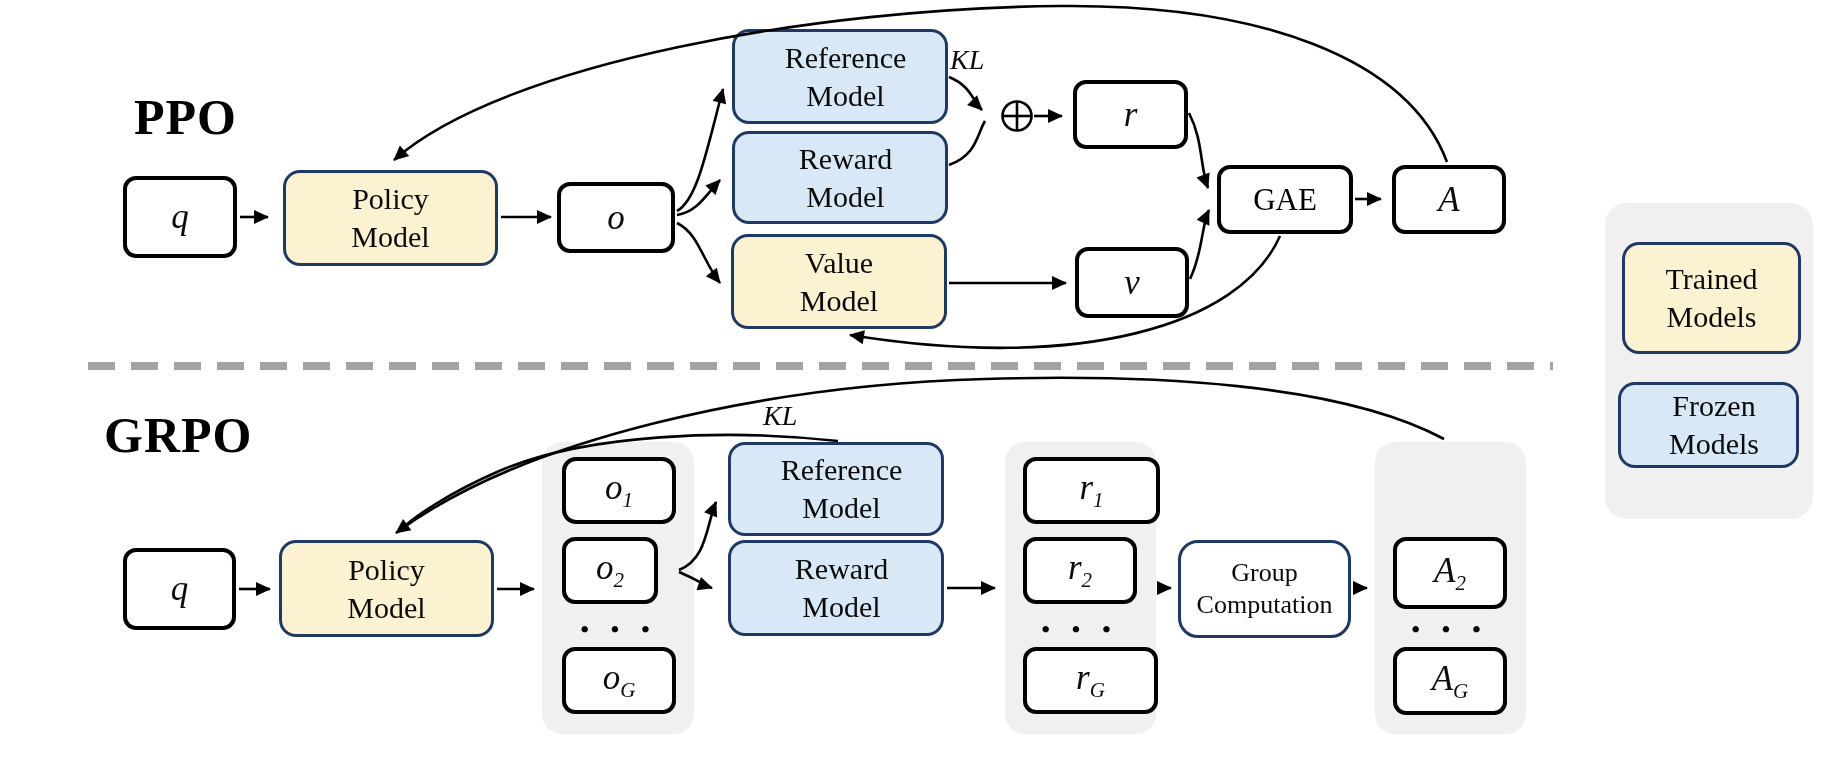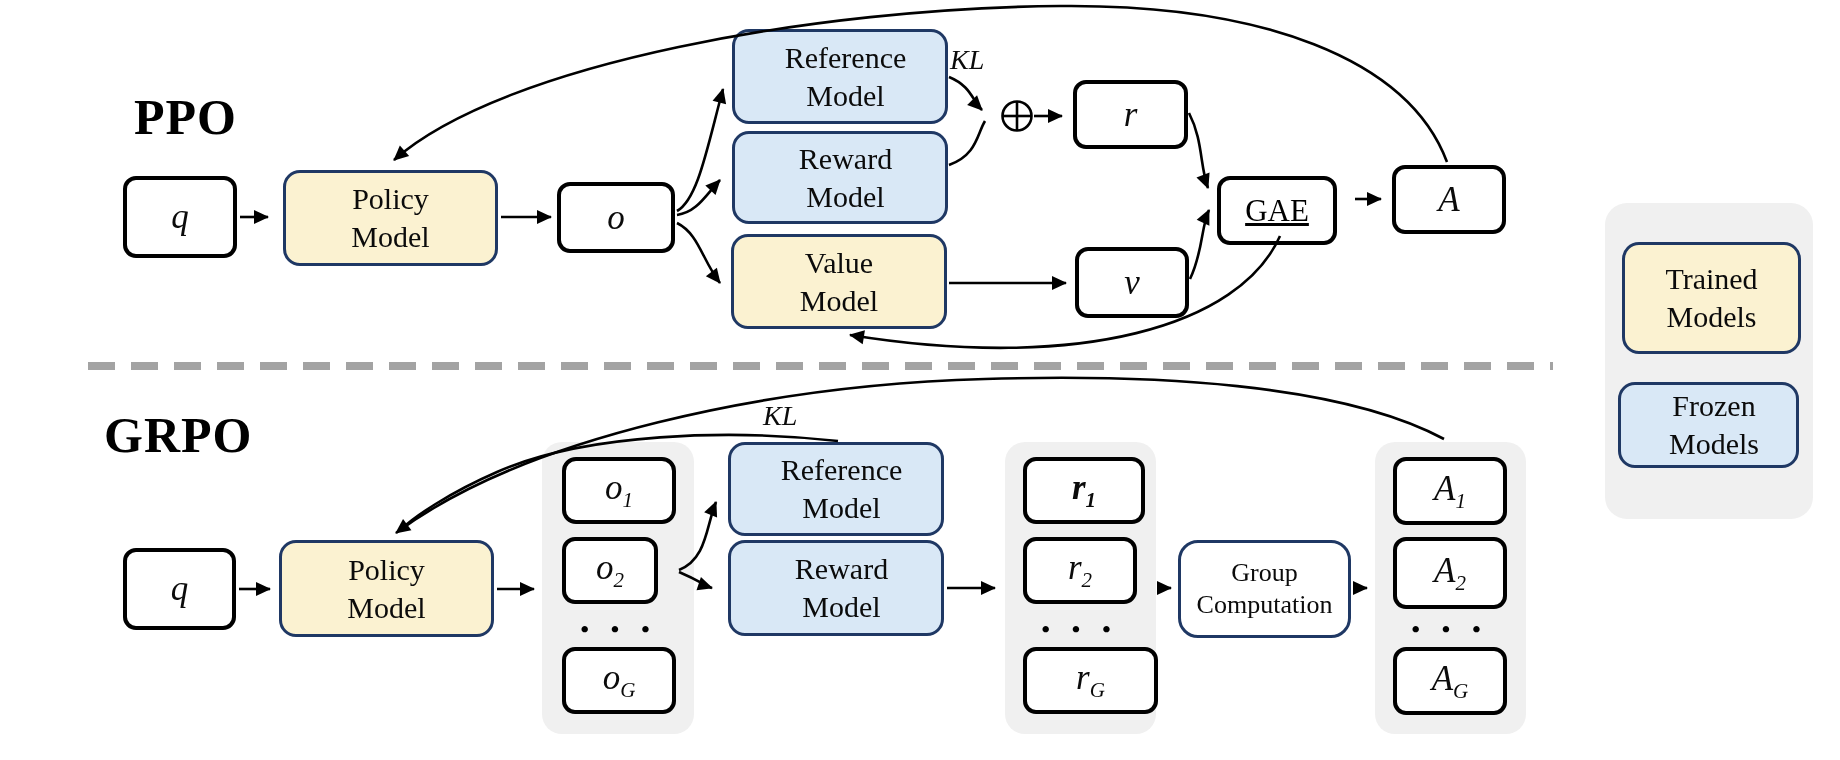--- a/index.html
+++ b/index.html
@@ -29,36 +29,36 @@
   #ppo-label{left:134px;top:88px;}
   #ppo-q{left:123px;top:176px;width:114px;height:82px;}
   #ppo-policy{left:283px;top:170px;width:215px;height:96px;}
   #ppo-o{left:557px;top:182px;width:118px;height:71px;}
   #ppo-ref{left:732px;top:29px;width:216px;height:95px;}
   #ppo-reward{left:732px;top:131px;width:216px;height:93px;}
   #ppo-value{left:731px;top:234px;width:216px;height:95px;}
   #ppo-kl{left:950px;top:44px;}
   #ppo-r{left:1073px;top:80px;width:115px;height:69px;}
   #ppo-v{left:1075px;top:247px;width:114px;height:71px;}
-  #ppo-gae{left:1217px;top:176px;width:120px;height:69px;text-decoration:underline;}
+  #ppo-gae{left:1217px;top:165px;width:136px;height:69px;}
   #ppo-a{left:1392px;top:165px;width:114px;height:69px;}
   
   #grpo-label{left:104px;top:406px;}
   #grpo-q{left:123px;top:548px;width:113px;height:82px;}
   #grpo-policy{left:279px;top:540px;width:215px;height:97px;}
   #grpo-panel-o{left:542px;top:442px;width:152px;height:292px;}
   #grpo-o1{left:562px;top:457px;width:114px;height:67px;border-radius:14px;}
   #grpo-o2{left:562px;top:537px;width:96px;height:67px;}
   #grpo-odots{left:562px;top:612px;width:114px;height:34px;}
   #grpo-og{left:562px;top:647px;width:114px;height:67px;}
   #grpo-kl{left:763px;top:400px;}
   #grpo-ref{left:728px;top:442px;width:216px;height:94px;}
   #grpo-reward{left:728px;top:540px;width:216px;height:96px;}
   #grpo-panel-r{left:1005px;top:442px;width:151px;height:292px;}
-  #grpo-r1{left:1023px;top:457px;width:122px;height:67px;font-weight:bold;}
+  #grpo-r1{left:1023px;top:457px;width:137px;height:67px;}
   #grpo-r2{left:1023px;top:537px;width:114px;height:67px;}
   #grpo-rdots{left:1023px;top:612px;width:114px;height:34px;}
   #grpo-rg{left:1023px;top:647px;width:135px;height:67px;}
   #grpo-gc{left:1178px;top:540px;width:173px;height:98px;}
   #grpo-panel-a{left:1375px;top:442px;width:151px;height:292px;}
   #grpo-a1{left:1393px;top:457px;width:114px;height:68px;}
   #grpo-a2{left:1393px;top:537px;width:114px;height:72px;}
   #grpo-adots{left:1393px;top:612px;width:114px;height:34px;}
   #grpo-ag{left:1393px;top:647px;width:114px;height:68px;}
   
@@ -145,23 +145,20 @@
     <span class="math"><span>r</span><sub>2</sub></span>
   </div>
   <div class="abs dots" id="grpo-rdots">• • •</div>
   <div class="abs box-plain" id="grpo-rg">
     <span class="math"><span>r</span><sub>G</sub></span>
   </div>
 
   <div class="abs box-model fill-white" id="grpo-gc">Group
 Computation</div>
 
-  <div class="abs box-plain" id="grpo-a1">
-    <span class="math"><span>A</span><sub>1</sub></span>
-  </div>
   <div class="abs box-plain" id="grpo-a2">
     <span class="math"><span>A</span><sub>2</sub></span>
   </div>
   <div class="abs dots" id="grpo-adots">• • •</div>
   <div class="abs box-plain" id="grpo-ag">
     <span class="math"><span>A</span><sub>G</sub></span>
   </div>
 
   <div class="abs box-model fill-yellow legend-box" id="legend-trained">Trained
 Models</div>

